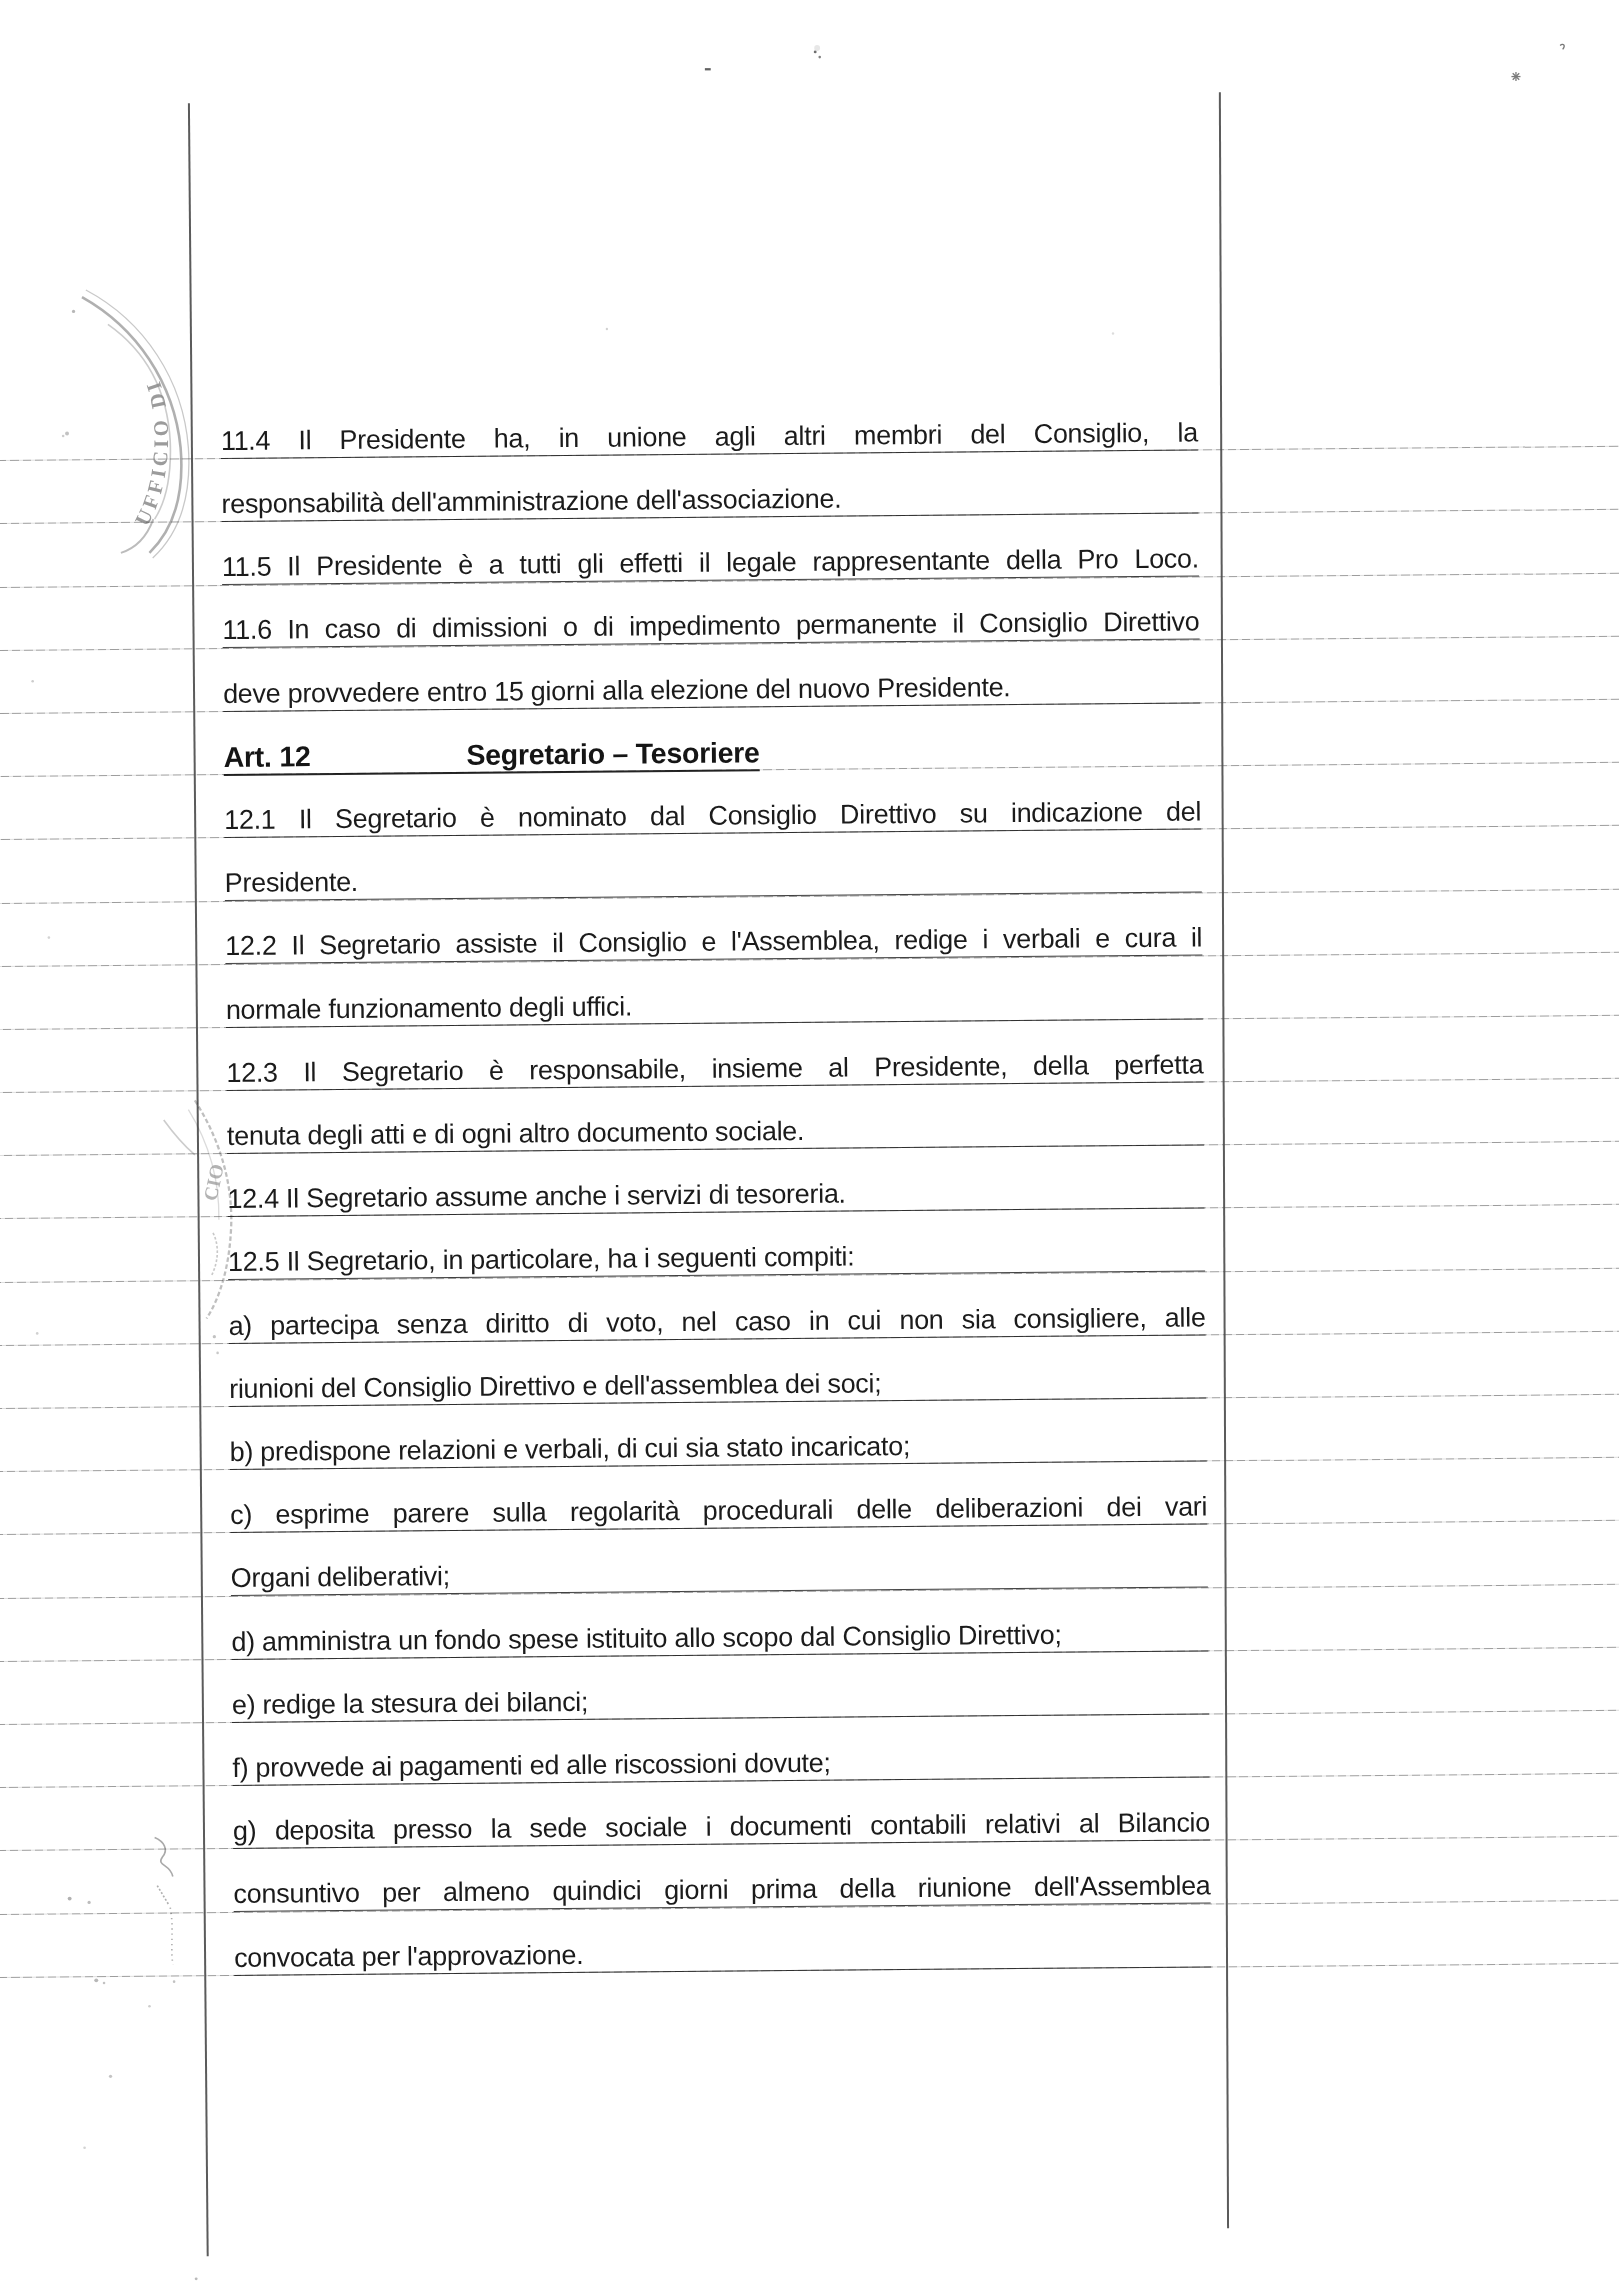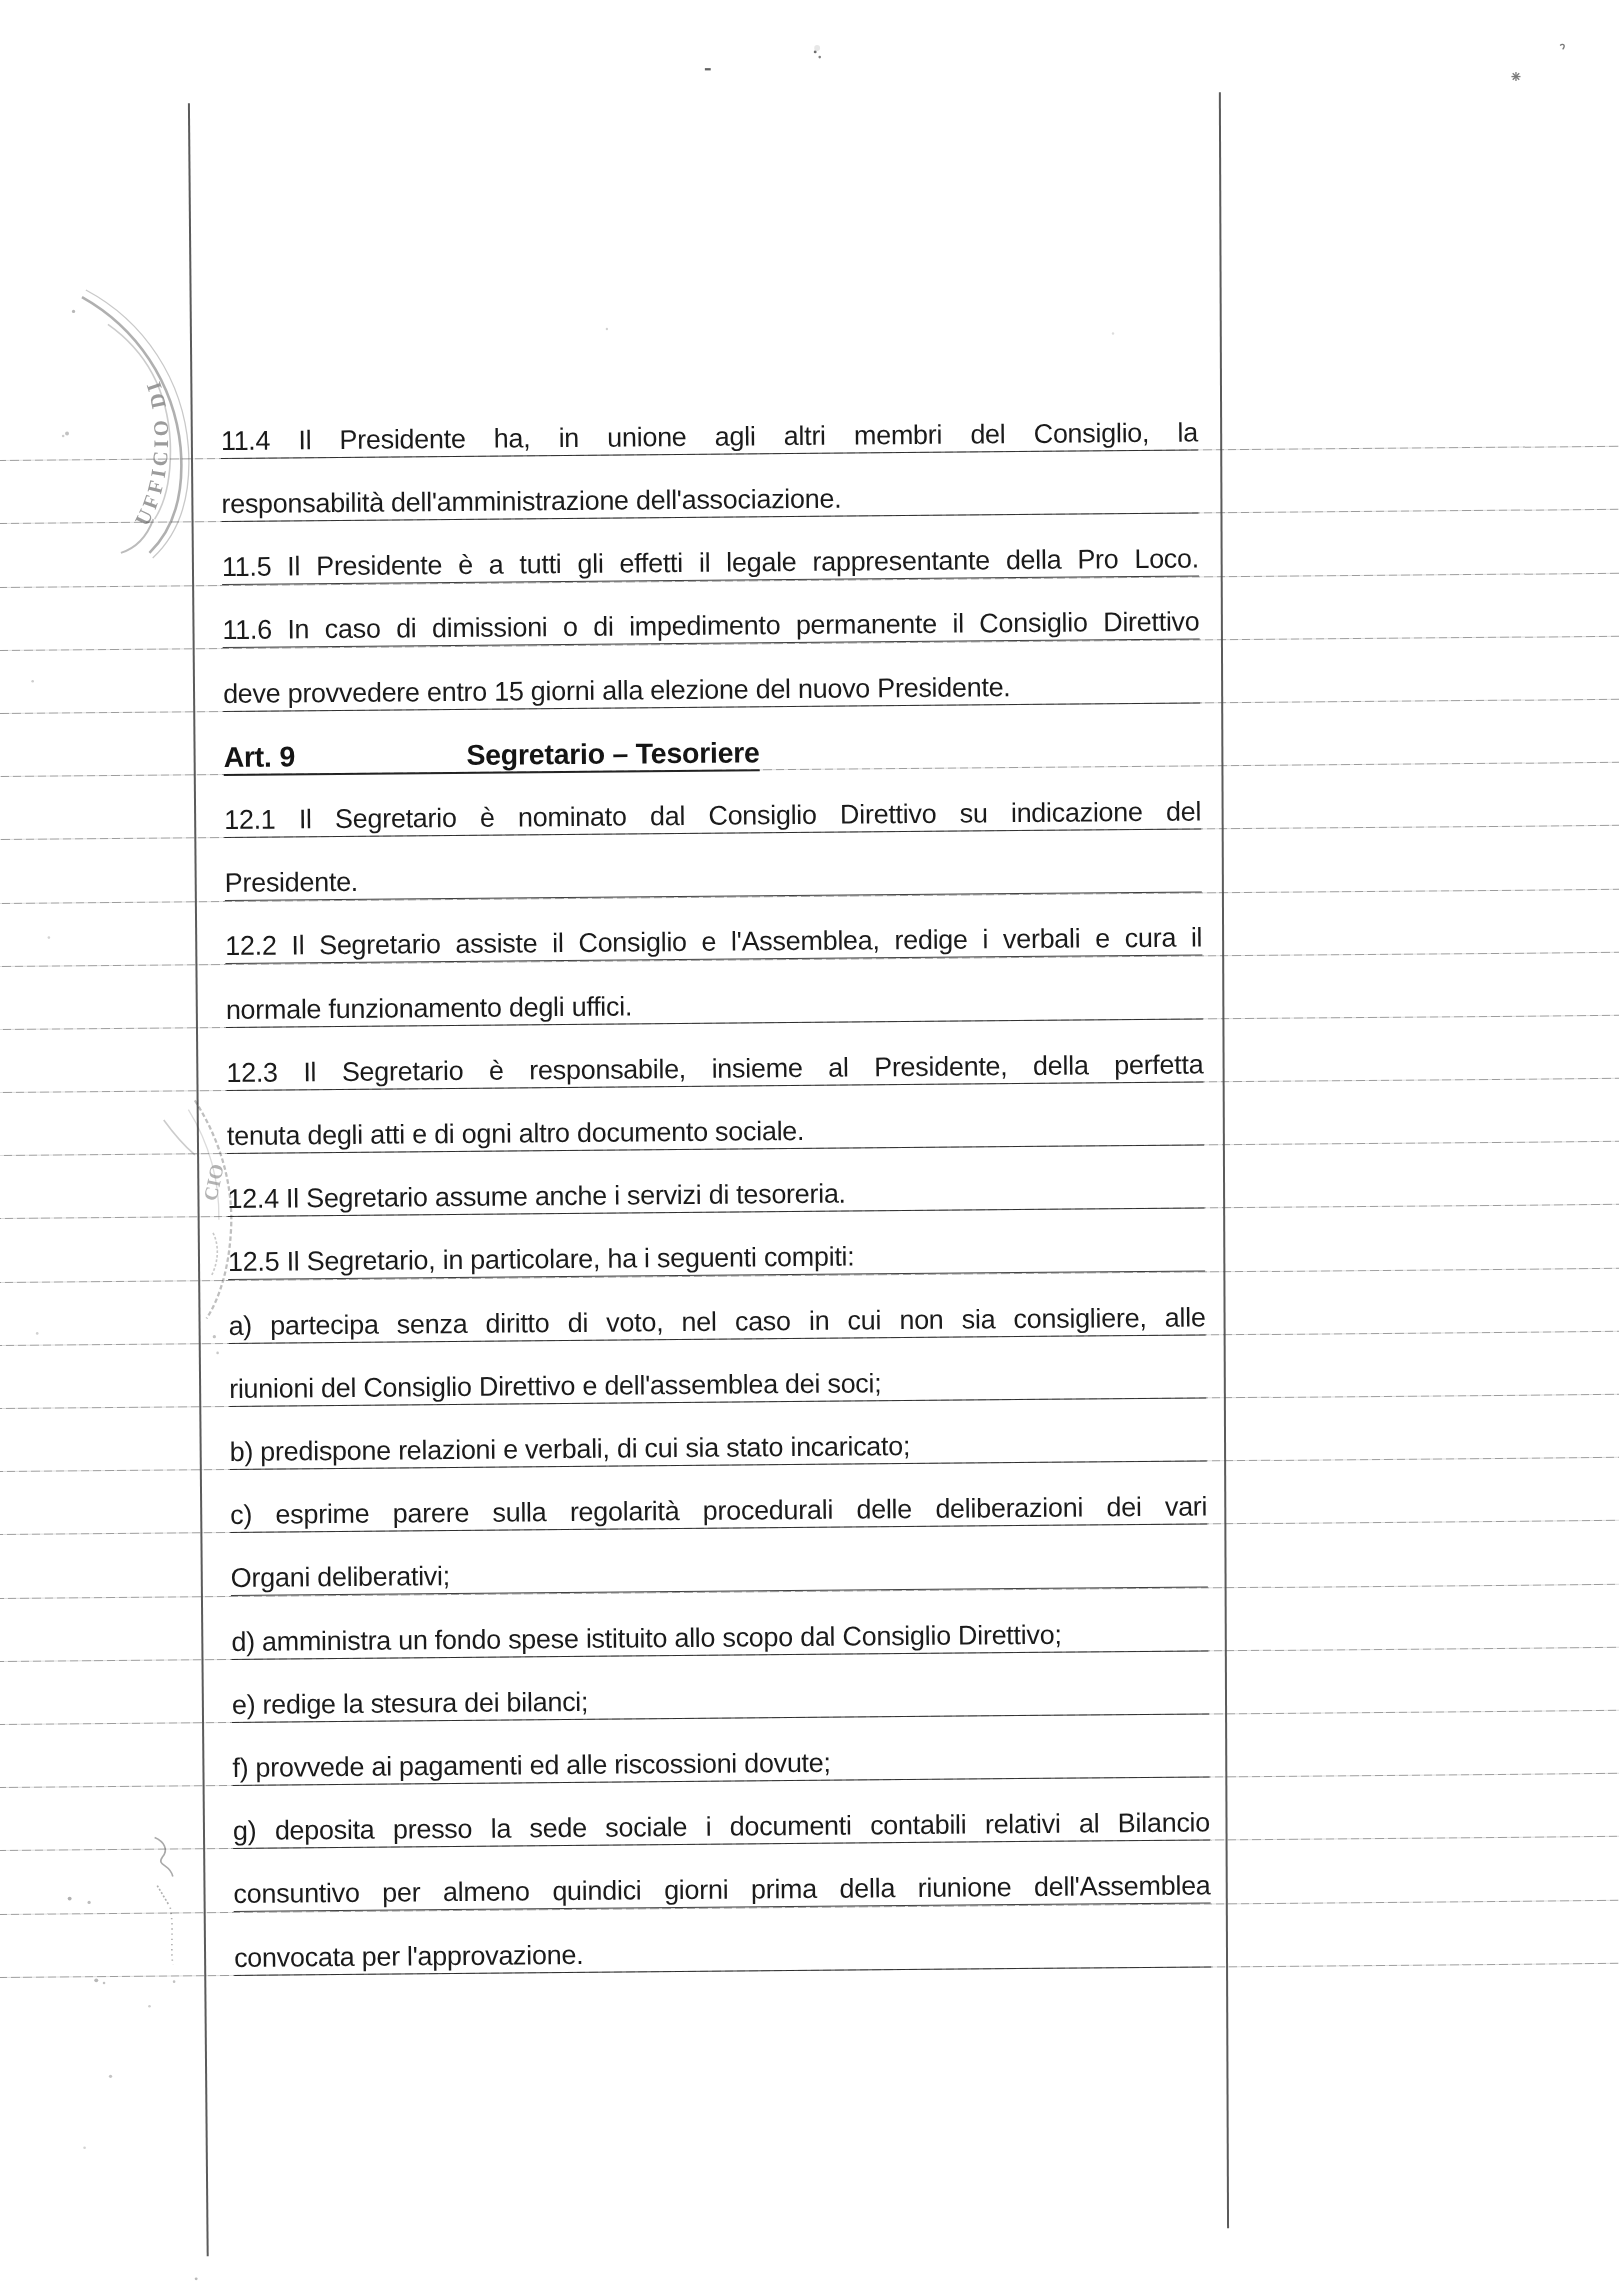--- a/index.html
+++ b/index.html
@@ -140,21 +140,21 @@
       <div class="rule-h" style="top: 1912px;"></div>
       <div class="rule-h" style="top: 1975px;"></div>
     </div>
   <div id="lines-layer">
       <div class="txtline j" style="top: 424px;">11.4 Il Presidente ha, in unione agli altri membri del Consiglio, la</div>
       <div class="txtline" style="top: 487px;">responsabilità dell'amministrazione dell'associazione.</div>
       <div class="txtline j" style="top: 550px;">11.5 Il Presidente è a tutti gli effetti il legale rappresentante della Pro Loco.</div>
       <div class="txtline j" style="top: 613px;">11.6 In caso di dimissioni o di impedimento permanente il Consiglio Direttivo</div>
       <div class="txtline" style="top: 677px;">deve provvedere entro 15 giorni alla elezione del nuovo Presidente.</div>
       <div class="headline" style="top: 740px;">
-    <span>Art. 9</span>
+    <span>Art. 12</span>
     <span>Segretario – Tesoriere</span>
   </div>
       <div class="txtline j" style="top: 803px;">12.1 Il Segretario è nominato dal Consiglio Direttivo su indicazione del</div>
       <div class="txtline" style="top: 866px;">Presidente.</div>
       <div class="txtline j" style="top: 929px;">12.2 Il Segretario assiste il Consiglio e l'Assemblea, redige i verbali e cura il</div>
       <div class="txtline" style="top: 993px;">normale funzionamento degli uffici.</div>
       <div class="txtline j" style="top: 1056px;">12.3 Il Segretario è responsabile, insieme al Presidente, della perfetta</div>
       <div class="txtline" style="top: 1119px;">tenuta degli atti e di ogni altro documento sociale.</div>
       <div class="txtline" style="top: 1182px;">12.4 Il Segretario assume anche i servizi di tesoreria.</div>
       <div class="txtline" style="top: 1245px;">12.5 Il Segretario, in particolare, ha i seguenti compiti:</div>

